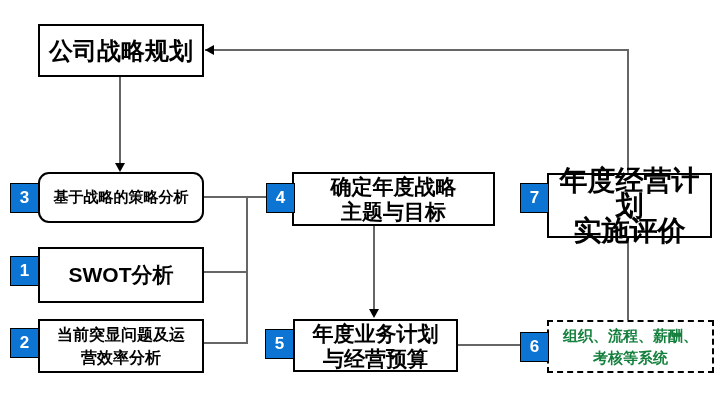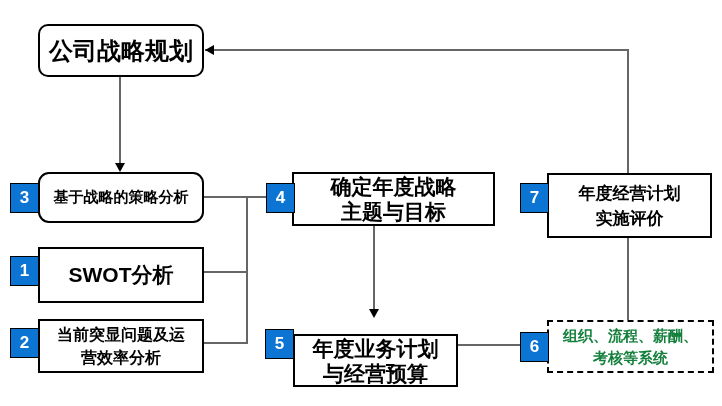--- a/index.html
+++ b/index.html
@@ -93,39 +93,39 @@
   <div class="line" style="left:204px; top:342px; width:44px; height:2px;"></div>
 
   <div class="line" style="left:373px; top:226px; width:2px; height:84px;"></div>
   <div class="arrow down" style="left:369px; top:309px;"></div>
 
   <div class="line" style="left:458px; top:344px; width:62px; height:2px;"></div>
 
   <div class="line" style="left:627px; top:235px; width:2px; height:85px;"></div>
   <div class="arrow up" style="left:623px; top:227px;"></div>
 
-  <div class="box" style="left:38px; top:24px; width:166px; height:53px; font-size:24px;border-radius:10px;">公司战略规划</div>
+  <div class="box" style="left:38px; top:24px; width:166px; height:53px; font-size:24px;">公司战略规划</div>
 
   <div class="box" style="left:38px; top:172px; width:166px; height:51px; font-size:15px;border-radius:11px;">基于战略的策略分析</div>
 
   <div class="box" style="left:38px; top:247px; width:166px; height:56px; font-size:21px;">SWOT分析</div>
 
   <div class="box" style="left:38px; top:319px; width:166px; height:54px; font-size:16px; line-height:23px;">当前突显问题及运
 营效率分析</div>
 
   <div class="box" style="left:292px; top:172px; width:203px; height:54px; font-size:21px; line-height:25px;">确定年度战略
 主题与目标</div>
 
-  <div class="box" style="left:293px; top:334px; width:165px; height:53px; font-size:21px; line-height:25px;">年度业务计划
+  <div class="box" style="left:293px; top:319px; width:165px; height:53px; font-size:21px; line-height:25px;">年度业务计划
 与经营预算</div>
 
   <div class="box dashed" style="left:547px; top:320px; width:167px; height:53px; font-size:15px; line-height:22px;">组织、流程、薪酬、
 考核等系统</div>
 
-  <div class="box" style="left:547px; top:173px; width:165px; height:65px; font-size:17px; line-height:25px;">年度经营计划
+  <div class="box" style="left:547px; top:173px; width:165px; height:65px; font-size:28px; line-height:25px;">年度经营计划
 实施评价</div>
 
   <div class="badge" style="left:10px; top:183px;">3</div>
   <div class="badge" style="left:10px; top:256px;">1</div>
   <div class="badge" style="left:10px; top:328px;">2</div>
   <div class="badge" style="left:266px; top:183px;">4</div>
   <div class="badge" style="left:265px; top:329px;">5</div>
   <div class="badge" style="left:520px; top:332px;">6</div>
   <div class="badge" style="left:520px; top:183px;">7</div>
 

